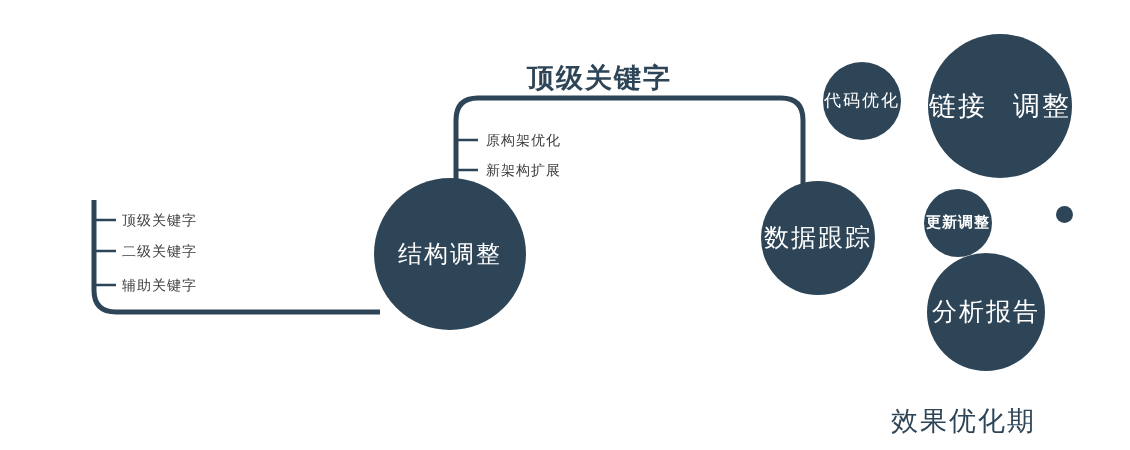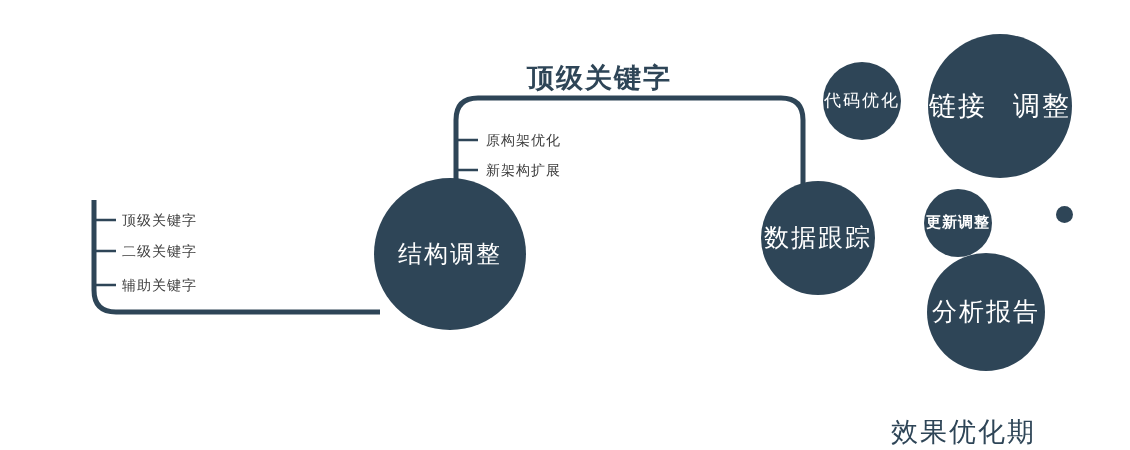--- a/index.html
+++ b/index.html
@@ -97,15 +97,15 @@
   </div>
 
   <div class="branch-lbl" style="left:122px; top:212px;">顶级关键字</div>
   <div class="branch-lbl" style="left:122px; top:243px;">二级关键字</div>
   <div class="branch-lbl" style="left:122px; top:277px;">辅助关键字</div>
   <div class="branch-lbl" style="left:486px; top:132px;">原构架优化</div>
   <div class="branch-lbl" style="left:486px; top:162px;text-align:center;">新架构扩展</div>
 
   <div class="edge-lbl" style="left:527px; top:60px;">顶级关键字</div>
 
-  <div class="caption" style="left:891px; top:414px;">效果优化期</div>
+  <div class="caption" style="left:891px; top:403px;">效果优化期</div>
 
 </div>
 
 </body></html>

